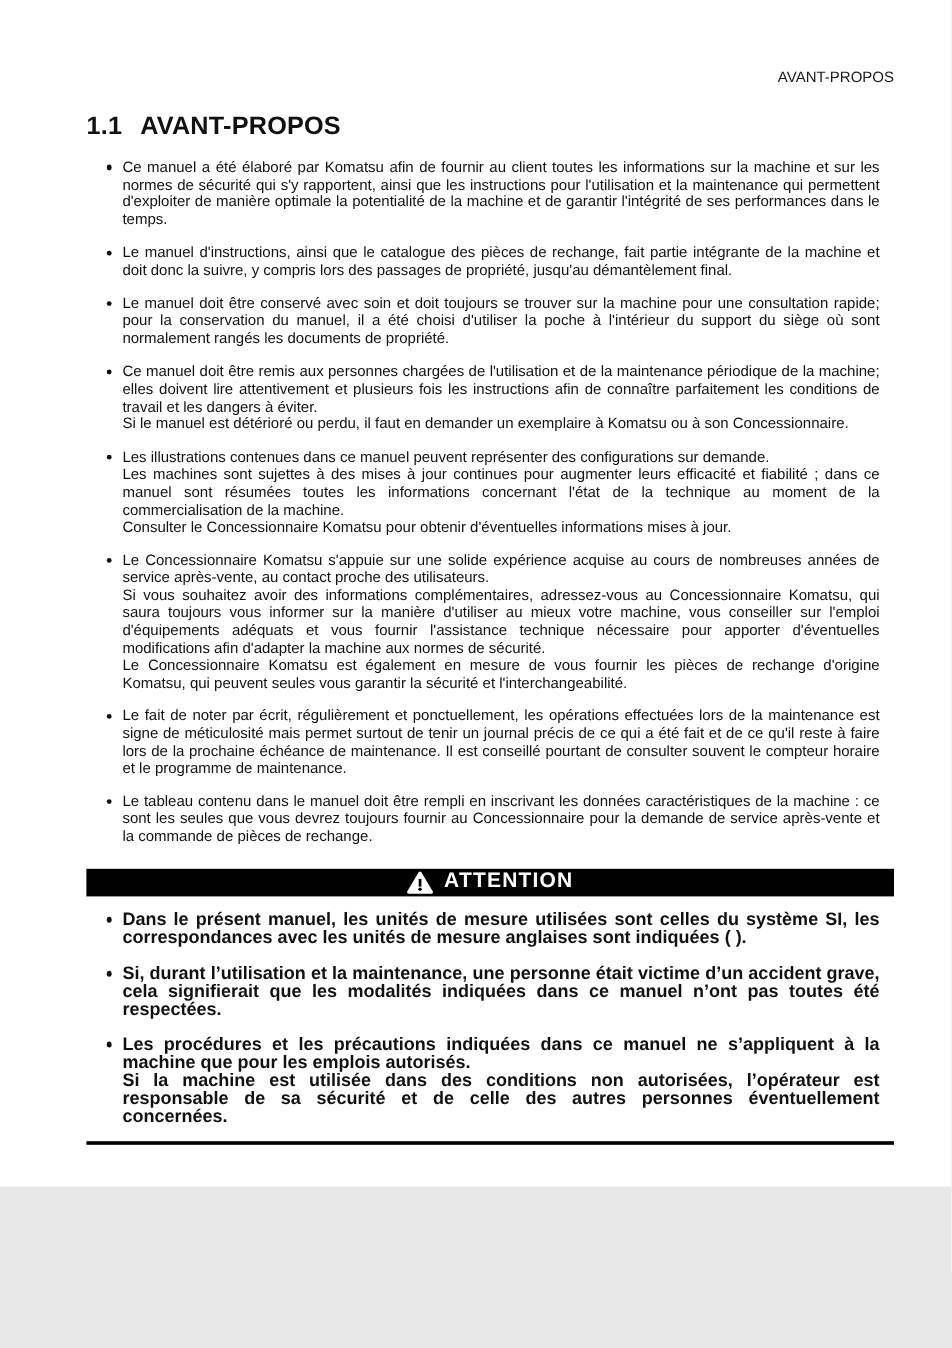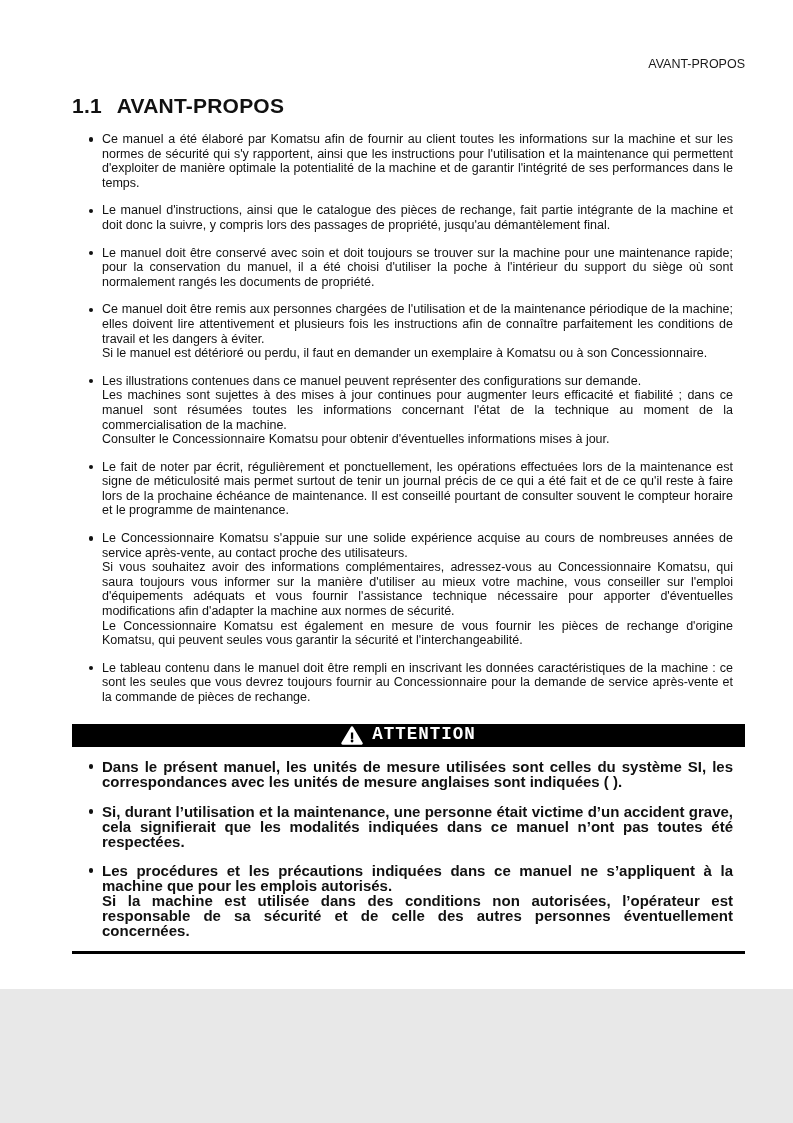--- a/index.html
+++ b/index.html
@@ -76,21 +76,20 @@
     justify-content: center;
     gap: 9px;
   }
   .attention-banner .banner-label {
     color: #ffffff;
     font-weight: bold;
     font-size: 17.5px;
     letter-spacing: 1px;
     line-height: 1;
     transform: translateY(-0.5px);
-    font-family: Liberation Mono, monospace;
   }
   .warning-icon svg { display: block; }
 
   .bottom-rule {
     border: 0;
     border-top: 3.2px solid #000000;
     margin: 13px 0 0 0;
   }
 
   .watermark {
@@ -134,30 +133,30 @@
   <div class="content">
 
     <h1 class="page-title">
       <span class="num">1.1</span>
       <span>AVANT-PROPOS</span>
     </h1>
 
     <ul class="bullet-list">
       <li>Ce manuel a été élaboré par Komatsu afin de fournir au client toutes les informations sur la machine et sur les normes de sécurité qui s'y rapportent, ainsi que les instructions pour l'utilisation et la maintenance qui permettent d'exploiter de manière optimale la potentialité de la machine et de garantir l'intégrité de ses performances dans le temps.</li>
       <li>Le manuel d'instructions, ainsi que le catalogue des pièces de rechange, fait partie intégrante de la machine et doit donc la suivre, y compris lors des passages de propriété, jusqu'au démantèlement final.</li>
-      <li>Le manuel doit être conservé avec soin et doit toujours se trouver sur la machine pour une maintenance rapide; pour la conservation du manuel, il a été choisi d'utiliser la poche à l'intérieur du support du siège où sont normalement rangés les documents de propriété.</li>
+      <li>Le manuel doit être conservé avec soin et doit toujours se trouver sur la machine pour une consultation rapide; pour la conservation du manuel, il a été choisi d'utiliser la poche à l'intérieur du support du siège où sont normalement rangés les documents de propriété.</li>
       <li>Ce manuel doit être remis aux personnes chargées de l'utilisation et de la maintenance périodique de la machine; elles doivent lire attentivement et plusieurs fois les instructions afin de connaître parfaitement les conditions de travail et les dangers à éviter.
 Si le manuel est détérioré ou perdu, il faut en demander un exemplaire à Komatsu ou à son Concessionnaire.</li>
       <li>Les illustrations contenues dans ce manuel peuvent représenter des configurations sur demande.
 Les machines sont sujettes à des mises à jour continues pour augmenter leurs efficacité et fiabilité ; dans ce manuel sont résumées toutes les informations concernant l'état de la technique au moment de la commercialisation de la machine.
 Consulter le Concessionnaire Komatsu pour obtenir d'éventuelles informations mises à jour.</li>
-      <li>Le fait de noter par écrit, régulièrement et ponctuellement, les opérations effectuées lors de la maintenance est signe de méticulosité mais permet surtout de tenir un journal précis de ce qui a été fait et de ce qu'il reste à faire lors de la prochaine échéance de maintenance. Il est conseillé pourtant de consulter souvent le compteur horaire et le programme de maintenance.</li>
       <li>Le Concessionnaire Komatsu s'appuie sur une solide expérience acquise au cours de nombreuses années de service après-vente, au contact proche des utilisateurs.
 Si vous souhaitez avoir des informations complémentaires, adressez-vous au Concessionnaire Komatsu, qui saura toujours vous informer sur la manière d'utiliser au mieux votre machine, vous conseiller sur l'emploi d'équipements adéquats et vous fournir l'assistance technique nécessaire pour apporter d'éventuelles modifications afin d'adapter la machine aux normes de sécurité.
 Le Concessionnaire Komatsu est également en mesure de vous fournir les pièces de rechange d'origine Komatsu, qui peuvent seules vous garantir la sécurité et l'interchangeabilité.</li>
+      <li>Le fait de noter par écrit, régulièrement et ponctuellement, les opérations effectuées lors de la maintenance est signe de méticulosité mais permet surtout de tenir un journal précis de ce qui a été fait et de ce qu'il reste à faire lors de la prochaine échéance de maintenance. Il est conseillé pourtant de consulter souvent le compteur horaire et le programme de maintenance.</li>
       <li>Le tableau contenu dans le manuel doit être rempli en inscrivant les données caractéristiques de la machine : ce sont les seules que vous devrez toujours fournir au Concessionnaire pour la demande de service après-vente et la commande de pièces de rechange.</li>
     </ul>
 
     <div class="attention-banner">
       <span class="warning-icon">
         <svg width="22" height="19" viewBox="0 0 24 21">
           <path d="M12 1.8 L22.4 19.2 L1.6 19.2 Z" fill="#ffffff" stroke="#ffffff" stroke-width="3" stroke-linejoin="round"></path>
           <rect x="10.8" y="7.2" width="2.5" height="7" fill="#000000"></rect>
           <circle cx="12.05" cy="16.6" r="1.55" fill="#000000"></circle>
         </svg>

